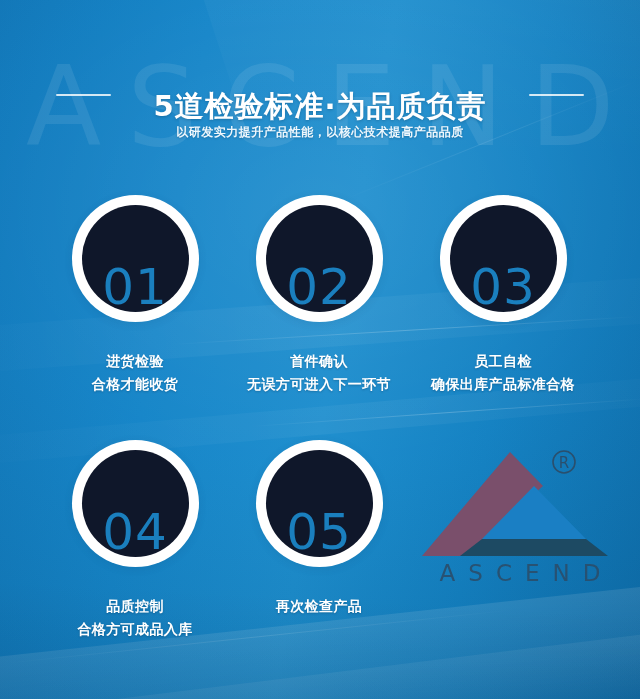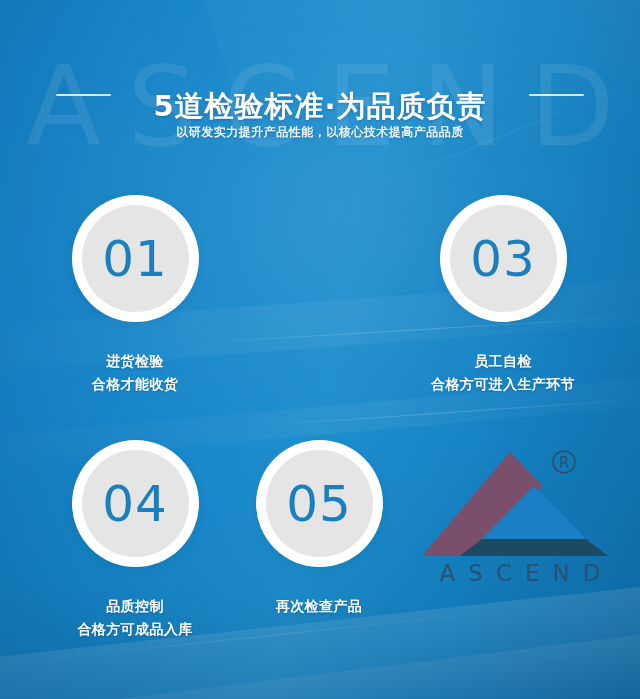--- a/index.html
+++ b/index.html
@@ -164,23 +164,23 @@
     background: #ffffff;
     display: flex;
     align-items: center;
     justify-content: center;
     box-shadow: 0 2px 8px rgba(0,50,90,0.10);
   }
   .circle-inner {
     width: 107px;
     height: 107px;
     border-radius: 50%;
-    background: #e5e5e5;
+    background: #0f172a;
     display: flex;
-    align-items: center;
+    align-items: flex-end;
     justify-content: center;
   }
   .num {
     color: #1a7fbe;
     font-size: 50px;
     font-weight: 400;
     letter-spacing: 1px;
     line-height: 1;
     font-family: "DejaVu Sans", "Liberation Sans", sans-serif;
   }
@@ -255,30 +255,41 @@
       <div class="circle-inner">
         <span class="num">01</span>
       </div>
     </div>
     <div class="caption">
       <div>进货检验</div>
       <div>合格才能收货</div>
     </div>
   </div>
 
+  <div class="step" style="left:227px; top:195px;">
+    <div class="circle">
+      <div class="circle-inner">
+        <span class="num">02</span>
+      </div>
+    </div>
+    <div class="caption">
+      <div>首件确认</div>
+      <div>无误方可进入下一环节</div>
+    </div>
+  </div>
 
   <div class="step" style="left:411px; top:195px;">
     <div class="circle">
       <div class="circle-inner">
         <span class="num">03</span>
       </div>
     </div>
     <div class="caption">
       <div>员工自检</div>
-      <div>合格方可进入生产环节</div>
+      <div>确保出库产品标准合格</div>
     </div>
   </div>
 
   <div class="step" style="left:43px; top:440px;">
     <div class="circle">
       <div class="circle-inner">
         <span class="num">04</span>
       </div>
     </div>
     <div class="caption">

